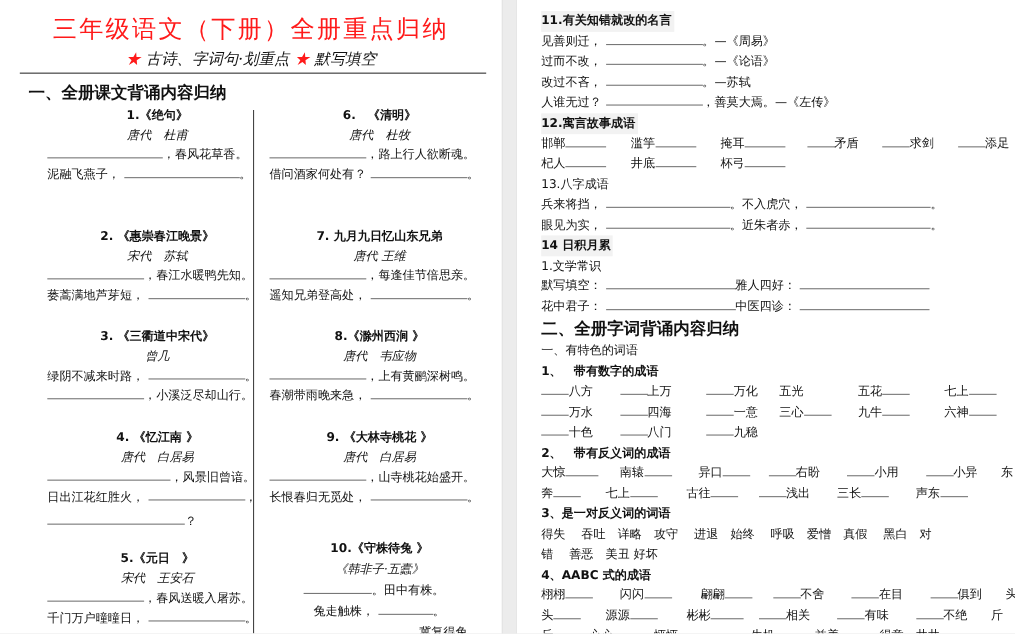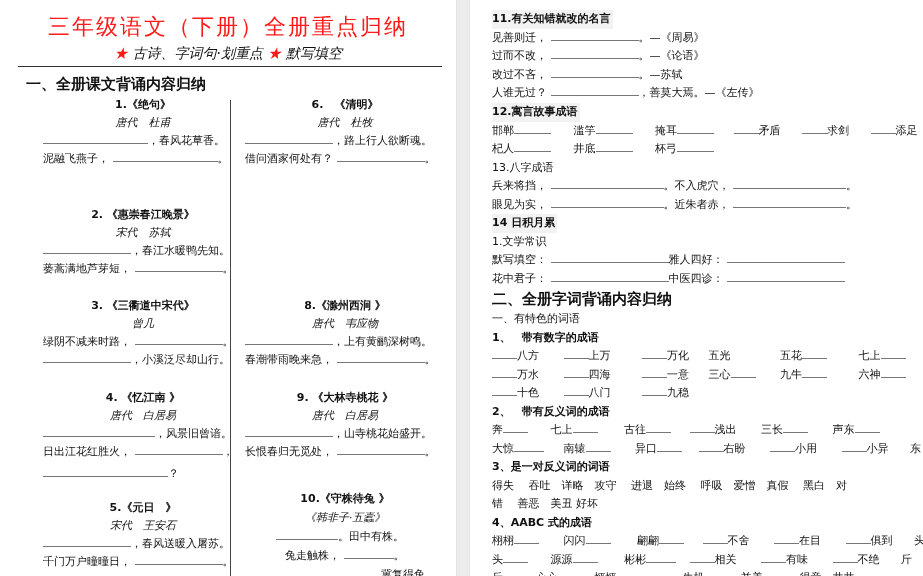--- a/index.html
+++ b/index.html
@@ -85,20 +85,26 @@
     <div class="line"><span>千门万户曈曈日，</span> <span class="blank" style="width:88px"></span><span>。</span></div>
   </div>
 
   <div class="poem right" style="top:96px">
     <div class="ptitle">6.　《清明》</div>
     <div class="pauthor">唐代　杜牧</div>
     <div class="line"><span class="blank" style="width:88px"></span><span>，路上行人欲断魂。</span></div>
     <div class="line"><span>借问酒家何处有？</span> <span class="blank" style="width:88px"></span><span>。</span></div>
   </div>
 
+  <div class="poem right" style="top:206px">
+    <div class="ptitle">7. 九月九日忆山东兄弟</div>
+    <div class="pauthor">唐代 王维</div>
+    <div class="line"><span class="blank" style="width:88px"></span><span>，每逢佳节倍思亲。</span></div>
+    <div class="line"><span>遥知兄弟登高处，</span> <span class="blank" style="width:88px"></span><span>。</span></div>
+  </div>
 
   <div class="poem right" style="top:297px">
     <div class="ptitle">8.《滁州西涧 》</div>
     <div class="pauthor">唐代　韦应物</div>
     <div class="line"><span class="blank" style="width:88px"></span><span>，上有黄鹂深树鸣。</span></div>
     <div class="line"><span>春潮带雨晚来急，</span> <span class="blank" style="width:88px"></span><span>。</span></div>
   </div>
 
   <div class="poem right" style="top:389px">
     <div class="ptitle">9. 《大林寺桃花 》</div>
@@ -167,36 +173,36 @@
       <span class="cell" style="width:75px"><span>九牛</span><span class="blank" style="width:25px"></span></span>
       <span class="cell"><span>六神</span><span class="blank" style="width:25px"></span></span>
     </div>
     <div class="row">
       <span class="cell" style="width:68px"><span class="blank" style="width:25px"></span><span>十色</span></span>
       <span class="cell" style="width:75px"><span class="blank" style="width:25px"></span><span>八门</span></span>
       <span class="cell"><span class="blank" style="width:25px"></span><span>九稳</span></span>
     </div>
     <div class="bold">2、　带有反义词的成语</div>
     <div class="row">
-      <span class="cell" style="width:55px"><span>奔</span><span class="blank" style="width:25px"></span></span>
-      <span class="cell" style="width:70px"><span>七上</span><span class="blank" style="width:25px"></span></span>
-      <span class="cell" style="width:62px"><span>古往</span><span class="blank" style="width:25px"></span></span>
-      <span class="cell" style="width:68px"><span class="blank" style="width:25px"></span><span>浅出</span></span>
-      <span class="cell" style="width:68px"><span>三长</span><span class="blank" style="width:25px"></span></span>
-      <span class="cell"><span>声东</span><span class="blank" style="width:25px"></span></span>
-    </div>
-    <div class="row">
       <span class="cell" style="width:68px"><span>大惊</span><span class="blank" style="width:30px"></span></span>
       <span class="cell" style="width:68px"><span>南辕</span><span class="blank" style="width:25px"></span></span>
       <span class="cell" style="width:60px"><span>异口</span><span class="blank" style="width:25px"></span></span>
       <span class="cell" style="width:68px"><span class="blank" style="width:25px"></span><span>右盼</span></span>
       <span class="cell" style="width:68px"><span class="blank" style="width:25px"></span><span>小用</span></span>
       <span class="cell" style="width:65px"><span class="blank" style="width:25px"></span><span>小异</span></span>
       <span class="cell"><span>东</span></span>
     </div>
+    <div class="row">
+      <span class="cell" style="width:55px"><span>奔</span><span class="blank" style="width:25px"></span></span>
+      <span class="cell" style="width:70px"><span>七上</span><span class="blank" style="width:25px"></span></span>
+      <span class="cell" style="width:62px"><span>古往</span><span class="blank" style="width:25px"></span></span>
+      <span class="cell" style="width:68px"><span class="blank" style="width:25px"></span><span>浅出</span></span>
+      <span class="cell" style="width:68px"><span>三长</span><span class="blank" style="width:25px"></span></span>
+      <span class="cell"><span>声东</span><span class="blank" style="width:25px"></span></span>
+    </div>
     <div class="bold">3、是一对反义词的词语</div>
     <div class="row">得失　 吞吐　详略　攻守　 进退　始终　 呼吸　爱憎　真假　 黑白　对</div>
     <div class="row">错　 善恶　美丑 好坏</div>
     <div class="bold">4、AABC 式的成语</div>
     <div class="row">
       <span class="cell" style="width:68px"><span>栩栩</span><span class="blank" style="width:25px"></span></span>
       <span class="cell" style="width:70px"><span>闪闪</span><span class="blank" style="width:25px"></span></span>
       <span class="cell" style="width:62px"><span>翩翩</span><span class="blank" style="width:25px"></span></span>
       <span class="cell" style="width:68px"><span class="blank" style="width:25px"></span><span>不舍</span></span>
       <span class="cell" style="width:68px"><span class="blank" style="width:25px"></span><span>在目</span></span>

